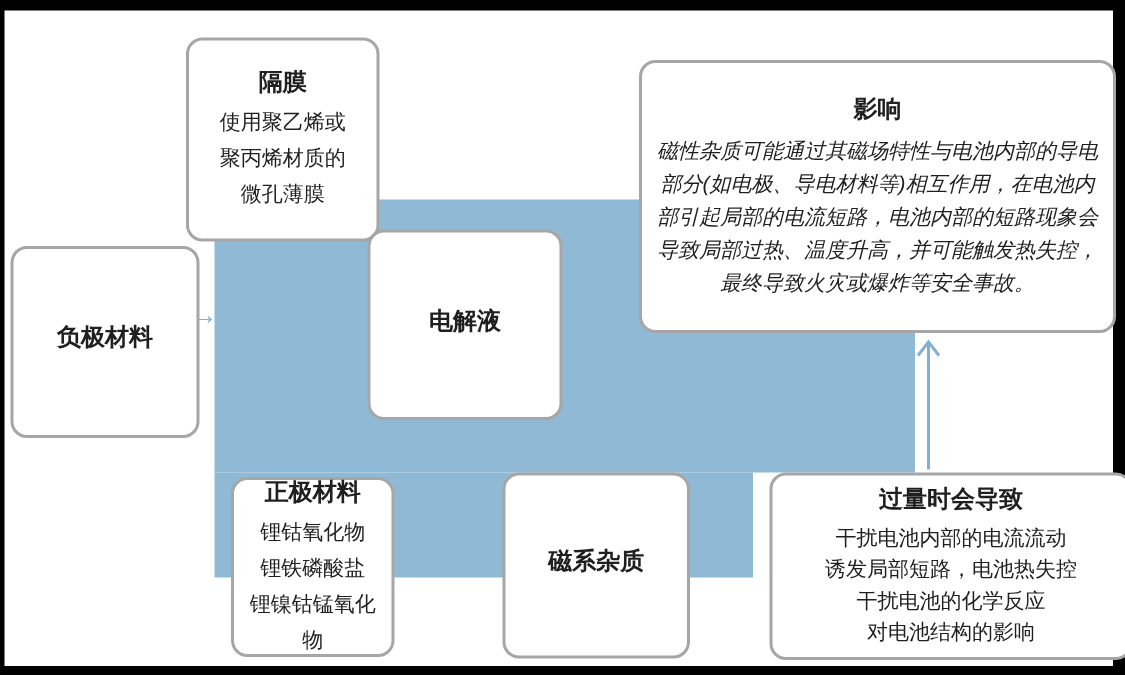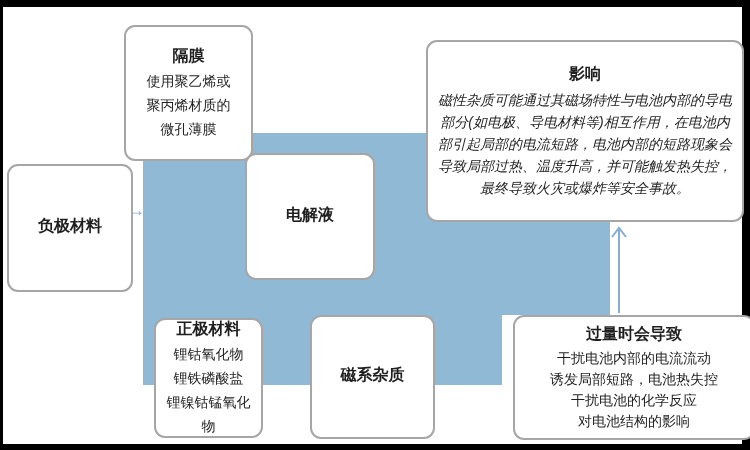--- a/index.html
+++ b/index.html
@@ -26,21 +26,21 @@
   }
   .node .title{font-weight:bold;font-size:16px;line-height:1.4;margin-bottom:3px;white-space:pre-line;}
   .node .body{font-size:14px;line-height:1.7;white-space:pre-line;}
   .node-separator{left:124px;top:25px;width:129px;height:136px;}
   .node-anode{left:7px;top:152px;width:126px;height:128px;margin-top:12px;}
   .node-made-into{left:143px;top:171px;width:94px;height:88px;}
   .node-electrolyte{left:245px;top:153px;width:130px;height:127px;}
   .node-impact{left:426px;top:40px;width:318px;height:182px;}
   .node-impact .body{font-size:14px;line-height:22px;padding:0 4px;font-style:italic;}
   .node-cathode{left:125px;top:318px;width:109px;height:120px;margin-left:29px;}
-  .node-impurities{left:310px;top:315px;width:125px;height:124px;}
+  .node-impurities{left:335px;top:315px;width:125px;height:124px;}
   .node-excess{left:513px;top:315px;width:242px;height:125px;}
   .node-excess .body{line-height:21px;}
   
   .arrow-right{
     position:absolute;left:126px;top:199px;width:20px;height:22px;
     color:var(--arrow,#85AFD2);font-size:18px;line-height:22px;text-align:center;font-weight:bold;
   }
   .arrow-up{position:absolute;left:608px;top:224px;width:22px;height:92px;}
   .arrow-up svg{display:block;}
 </style>

